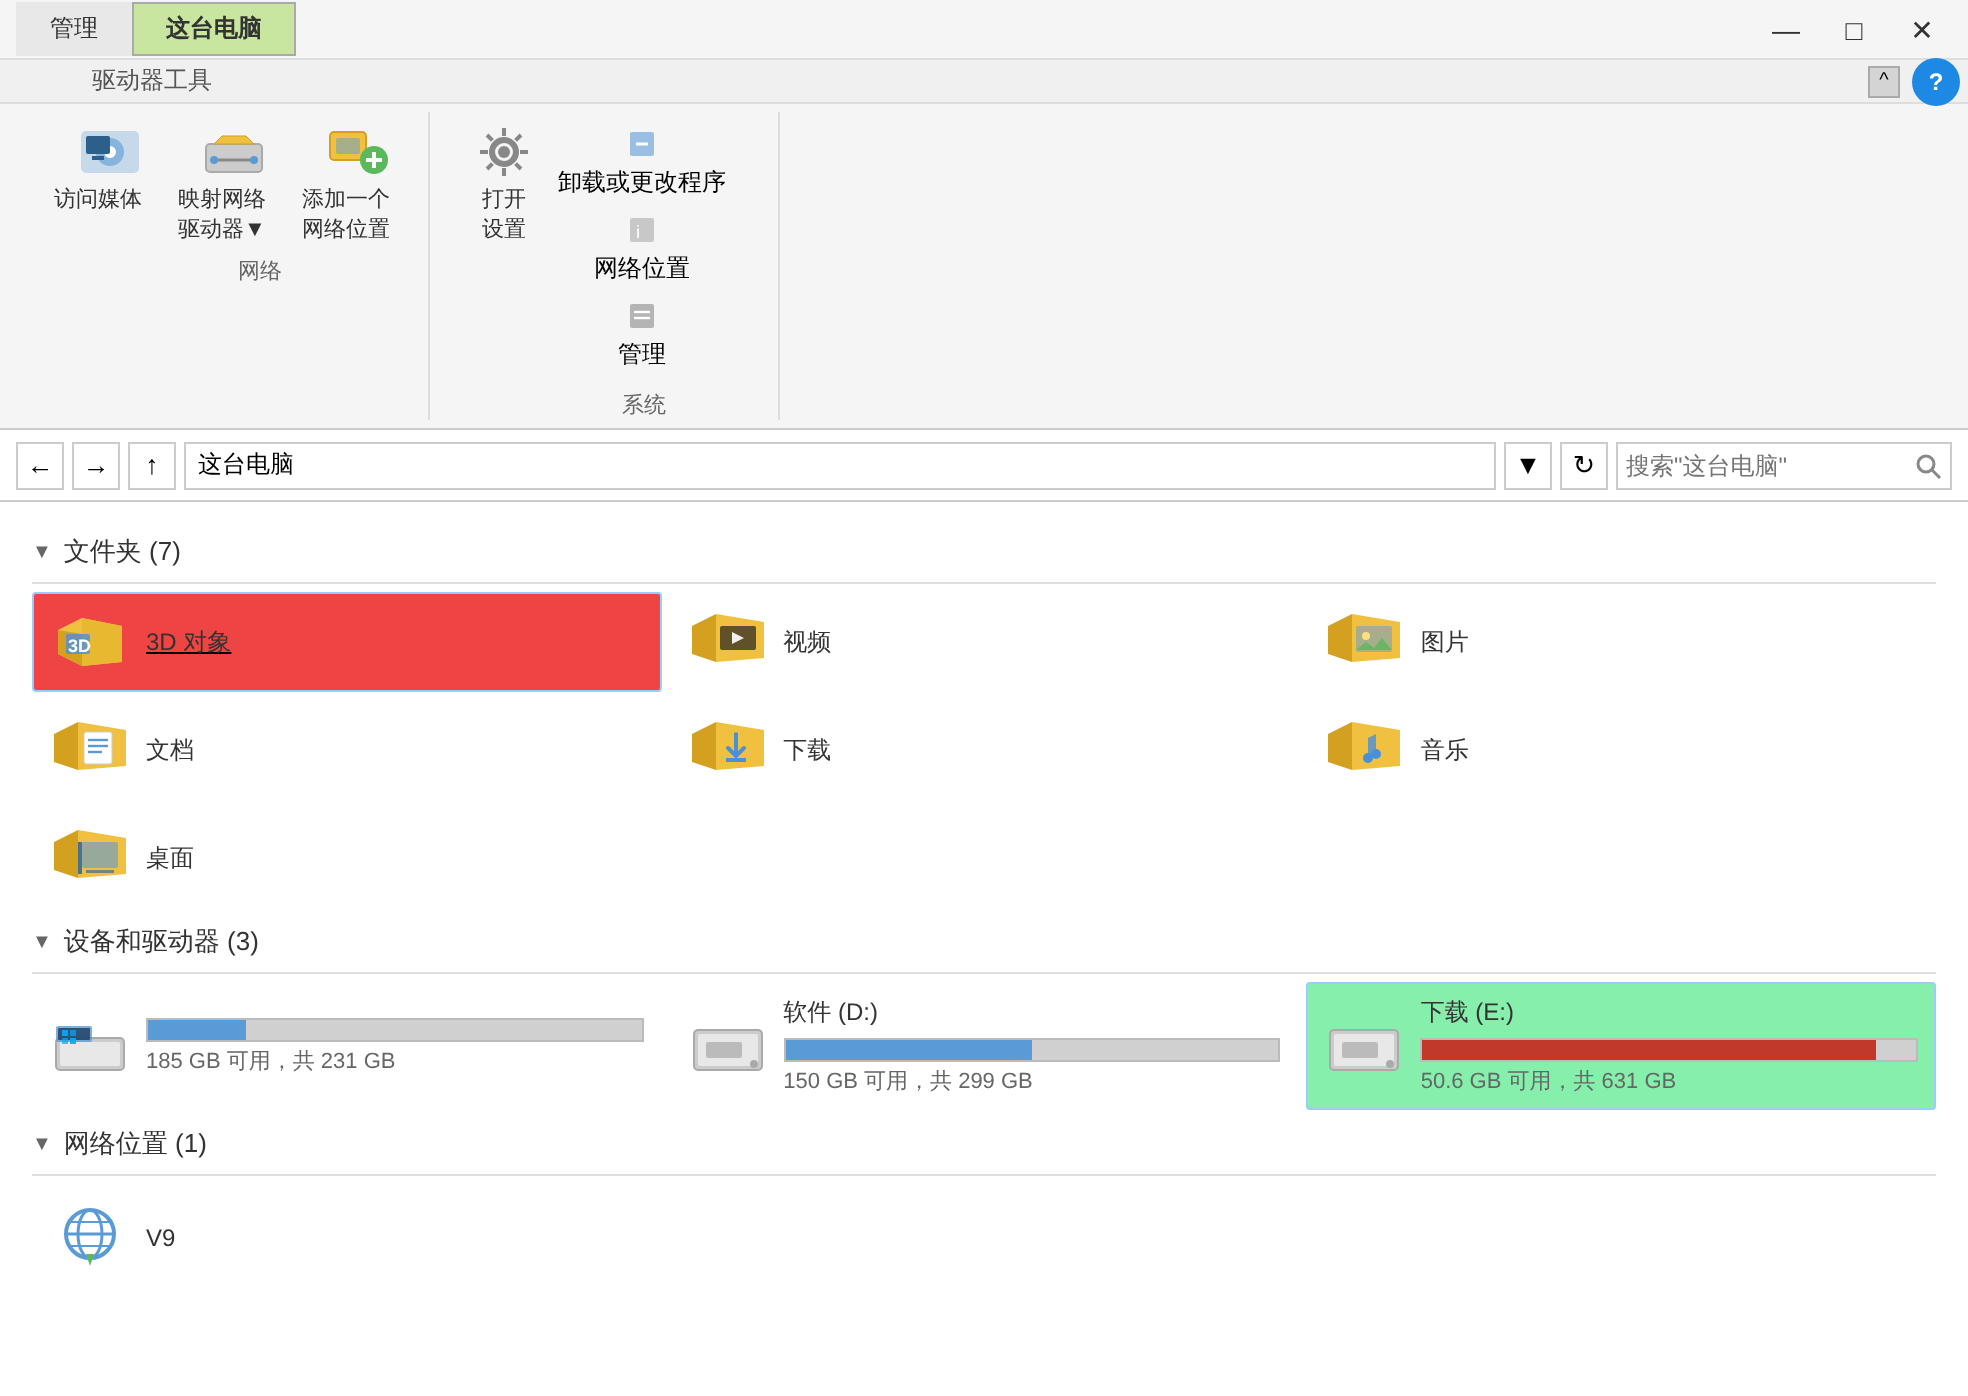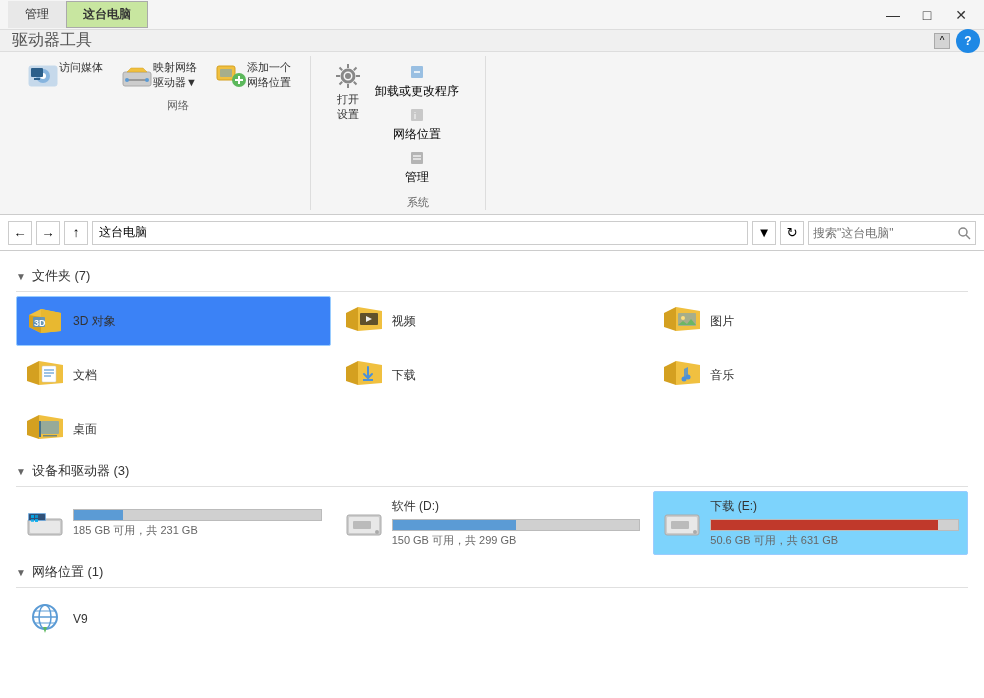--- a/index.html
+++ b/index.html
@@ -18,21 +18,21 @@
     .title-tab.active { background: #c8e6a0; border-color: #aaa; font-weight: bold; }
     .title-controls { display: flex; gap: 4px; }
     .title-btn { width: 30px; height: 20px; border: none; background: transparent; cursor: pointer; font-size: 14px; display: flex; align-items: center; justify-content: center; color: #333; }
 
     
     .ribbon { background: #f5f5f5; border-bottom: 1px solid #ccc; }
     .ribbon-body { display: flex; padding: 4px 8px; gap: 2px; }
     .ribbon-group { display: flex; flex-direction: column; align-items: center; border-right: 1px solid #ddd; padding: 0 12px; }
     .ribbon-group-content { display: flex; gap: 4px; align-items: flex-start; }
     .ribbon-group-label { font-size: 11px; color: #666; margin-top: 2px; margin-left: 38px; }
-    .ribbon-btn { display: flex; flex-direction: row; align-items: flex-start; padding: 3px 6px; cursor: pointer; border: 1px solid transparent; border-radius: 2px; min-width: 40px; }
+    .ribbon-btn { display: flex; flex-direction: column; align-items: flex-end; padding: 3px 6px; cursor: pointer; border: 1px solid transparent; border-radius: 2px; min-width: 40px; }
     .ribbon-btn .icon { width: 32px; height: 32px; display: flex; align-items: center; justify-content: center; }
     .ribbon-btn .label { font-size: 11px; color: #333; text-align: center; white-space: nowrap; }
     .ribbon-btn-small { display: flex; align-items: center; gap: 4px; padding: 2px 6px; cursor: pointer; border: 1px solid transparent; border-radius: 2px; white-space: nowrap; flex-direction: column; }
     .ribbon-right-group { display: flex; flex-direction: column; gap: 2px; justify-content: center; }
     .collapse-btn { width: 16px; height: 16px; background: #d4d4d4; border: 1px solid #aaa; display: flex; align-items: center; justify-content: center; cursor: pointer; font-size: 10px; margin-left: auto; }
 
     
     .address-bar {
       display: flex; align-items: center; height: 36px; background: white;
       border-bottom: 1px solid #ccc; padding: 0 8px; gap: 4px;
@@ -48,21 +48,21 @@
     .content-area { flex: 1; background: white; overflow-y: auto; padding: 8px 16px; }
 
     
     .section-header { display: flex; align-items: center; gap: 6px; margin: 8px 0 6px 0; color: #333; font-size: 13px; }
     .section-header .arrow { font-size: 10px; color: #666; }
     .section-divider { border-top: 1px solid #e0e0e0; margin: 4px 0; }
 
     
     .folder-grid { display: grid; grid-template-columns: repeat(3, 1fr); gap: 4px; margin-bottom: 8px; }
     .folder-item { display: flex; align-items: center; gap: 8px; padding: 6px 8px; cursor: pointer; border: 1px solid transparent; border-radius: 2px; }
-    .folder-item.selected { background: #3b82f6; border-color: #99ccff; }
+    .folder-item.selected { background: #ef4444; border-color: #99ccff; text-decoration: underline; }
     .folder-icon { width: 40px; height: 36px; position: relative; flex-shrink: 0; }
     .folder-name { font-size: 12px; color: #333; }
 
     
     .drive-grid { display: grid; grid-template-columns: repeat(3, 1fr); gap: 4px; margin-bottom: 8px; }
     .drive-item { display: flex; align-items: center; gap: 8px; padding: 6px 8px; cursor: pointer; border: 1px solid transparent; border-radius: 2px; min-height: 60px; }
     .drive-item.selected { background: #cce8ff; border-color: #99ccff; }
     .drive-icon { width: 40px; flex-shrink: 0; display: flex; flex-direction: column; align-items: center; }
     .drive-info { flex: 1; }
     .drive-name { font-size: 12px; color: #333; margin-bottom: 4px; }
@@ -87,21 +87,21 @@
     <div class="title-tab active">这台电脑</div>
   </div>
   <div class="title-controls">
     <button class="title-btn">—</button>
     <button class="title-btn">□</button>
     <button class="title-btn close">✕</button>
   </div>
 </div>
 
 <div class="ribbon-top">
-  <div style="font-size:16px;color:#555;padding:0 8px;">驱动器工具</div>
+  <div style="font-size:12px;color:#555;padding:0 8px;margin-left:34px;">驱动器工具</div>
   <div style="display:flex;align-items:center;gap:6px;">
     <button class="collapse-btn">^</button>
     <div class="help-btn">?</div>
   </div>
 </div>
 
 <div class="ribbon">
   <div class="ribbon-body">
 
     <div class="ribbon-group">
@@ -353,21 +353,21 @@
         </div>
         <div class="drive-info">
           <div class="drive-name">软件 (D:)</div>
           <div class="drive-bar-container">
             <div class="drive-bar ok" style="width:50%"></div>
           </div>
           <div class="drive-size">150 GB 可用，共 299 GB</div>
         </div>
       </div>
 
-      <div class="drive-item selected" style="background:#7dd3fc;border:1px solid #99ccff;">
+      <div class="drive-item selected" style="background:#86efac;border:1px solid #99ccff;">
         <div class="drive-icon">
           <svg width="38" height="32" viewBox="0 0 38 32">
             <rect x="2" y="8" width="34" height="20" rx="2" fill="#ccc" stroke="#aaa" stroke-width="1"></rect>
             <rect x="4" y="10" width="30" height="16" rx="1" fill="#e8e8e8"></rect>
             <circle cx="32" cy="25" r="2" fill="#aaa"></circle>
             <rect x="8" y="14" width="18" height="8" rx="1" fill="#bbb"></rect>
           </svg>
         </div>
         <div class="drive-info">
           <div class="drive-name">下载 (E:)</div>

